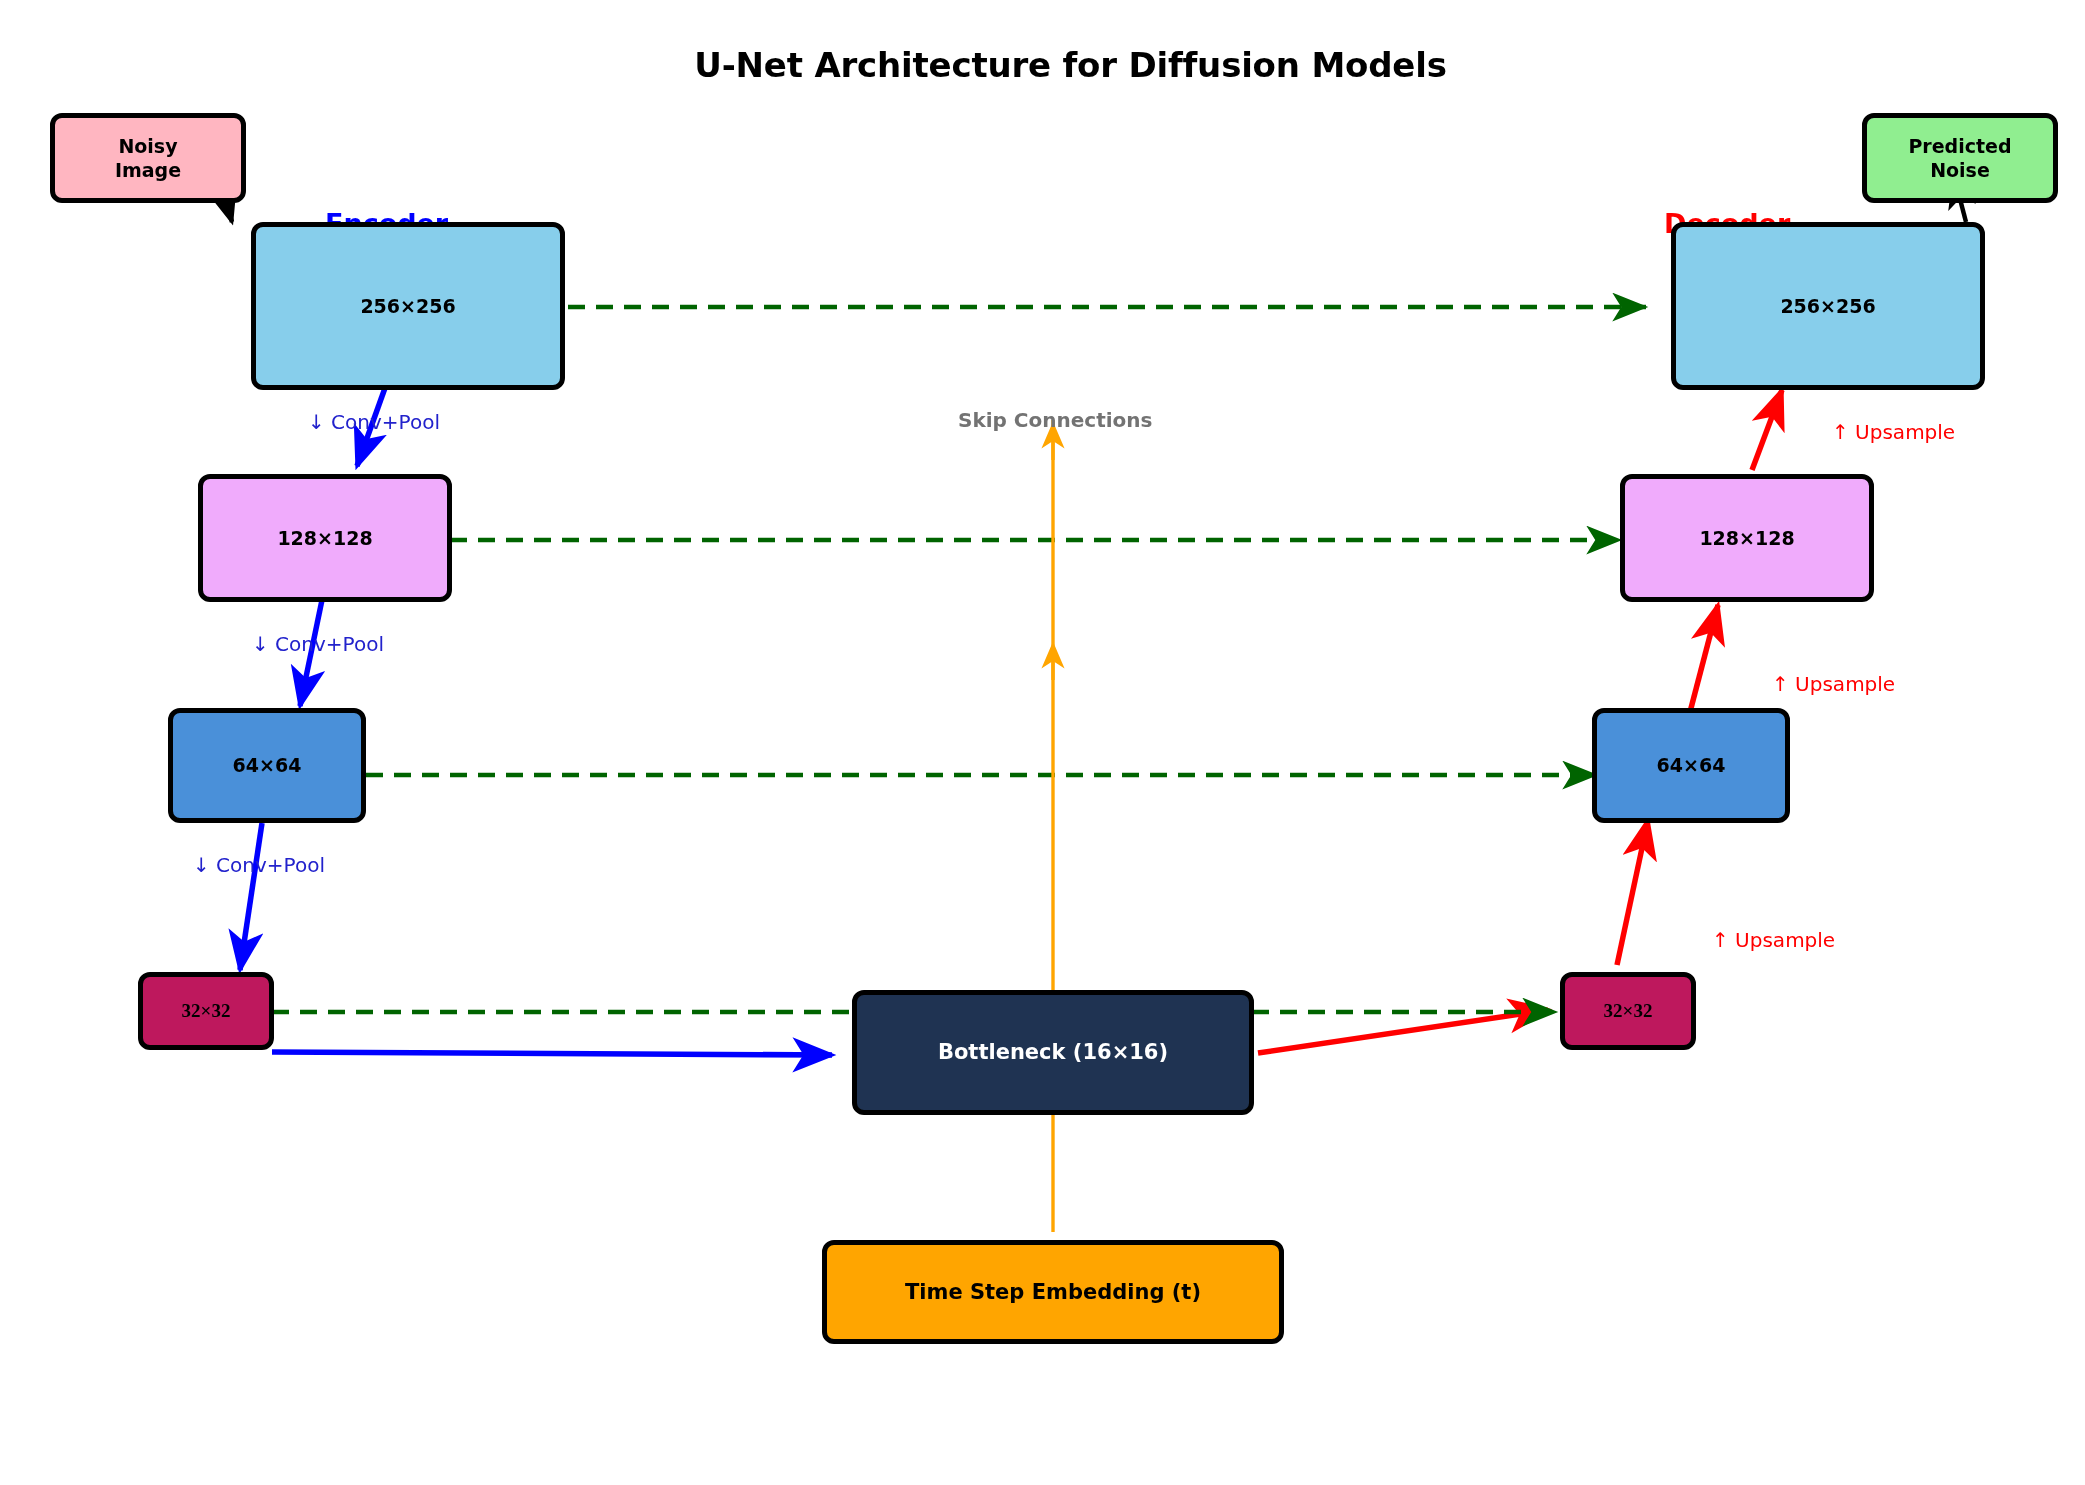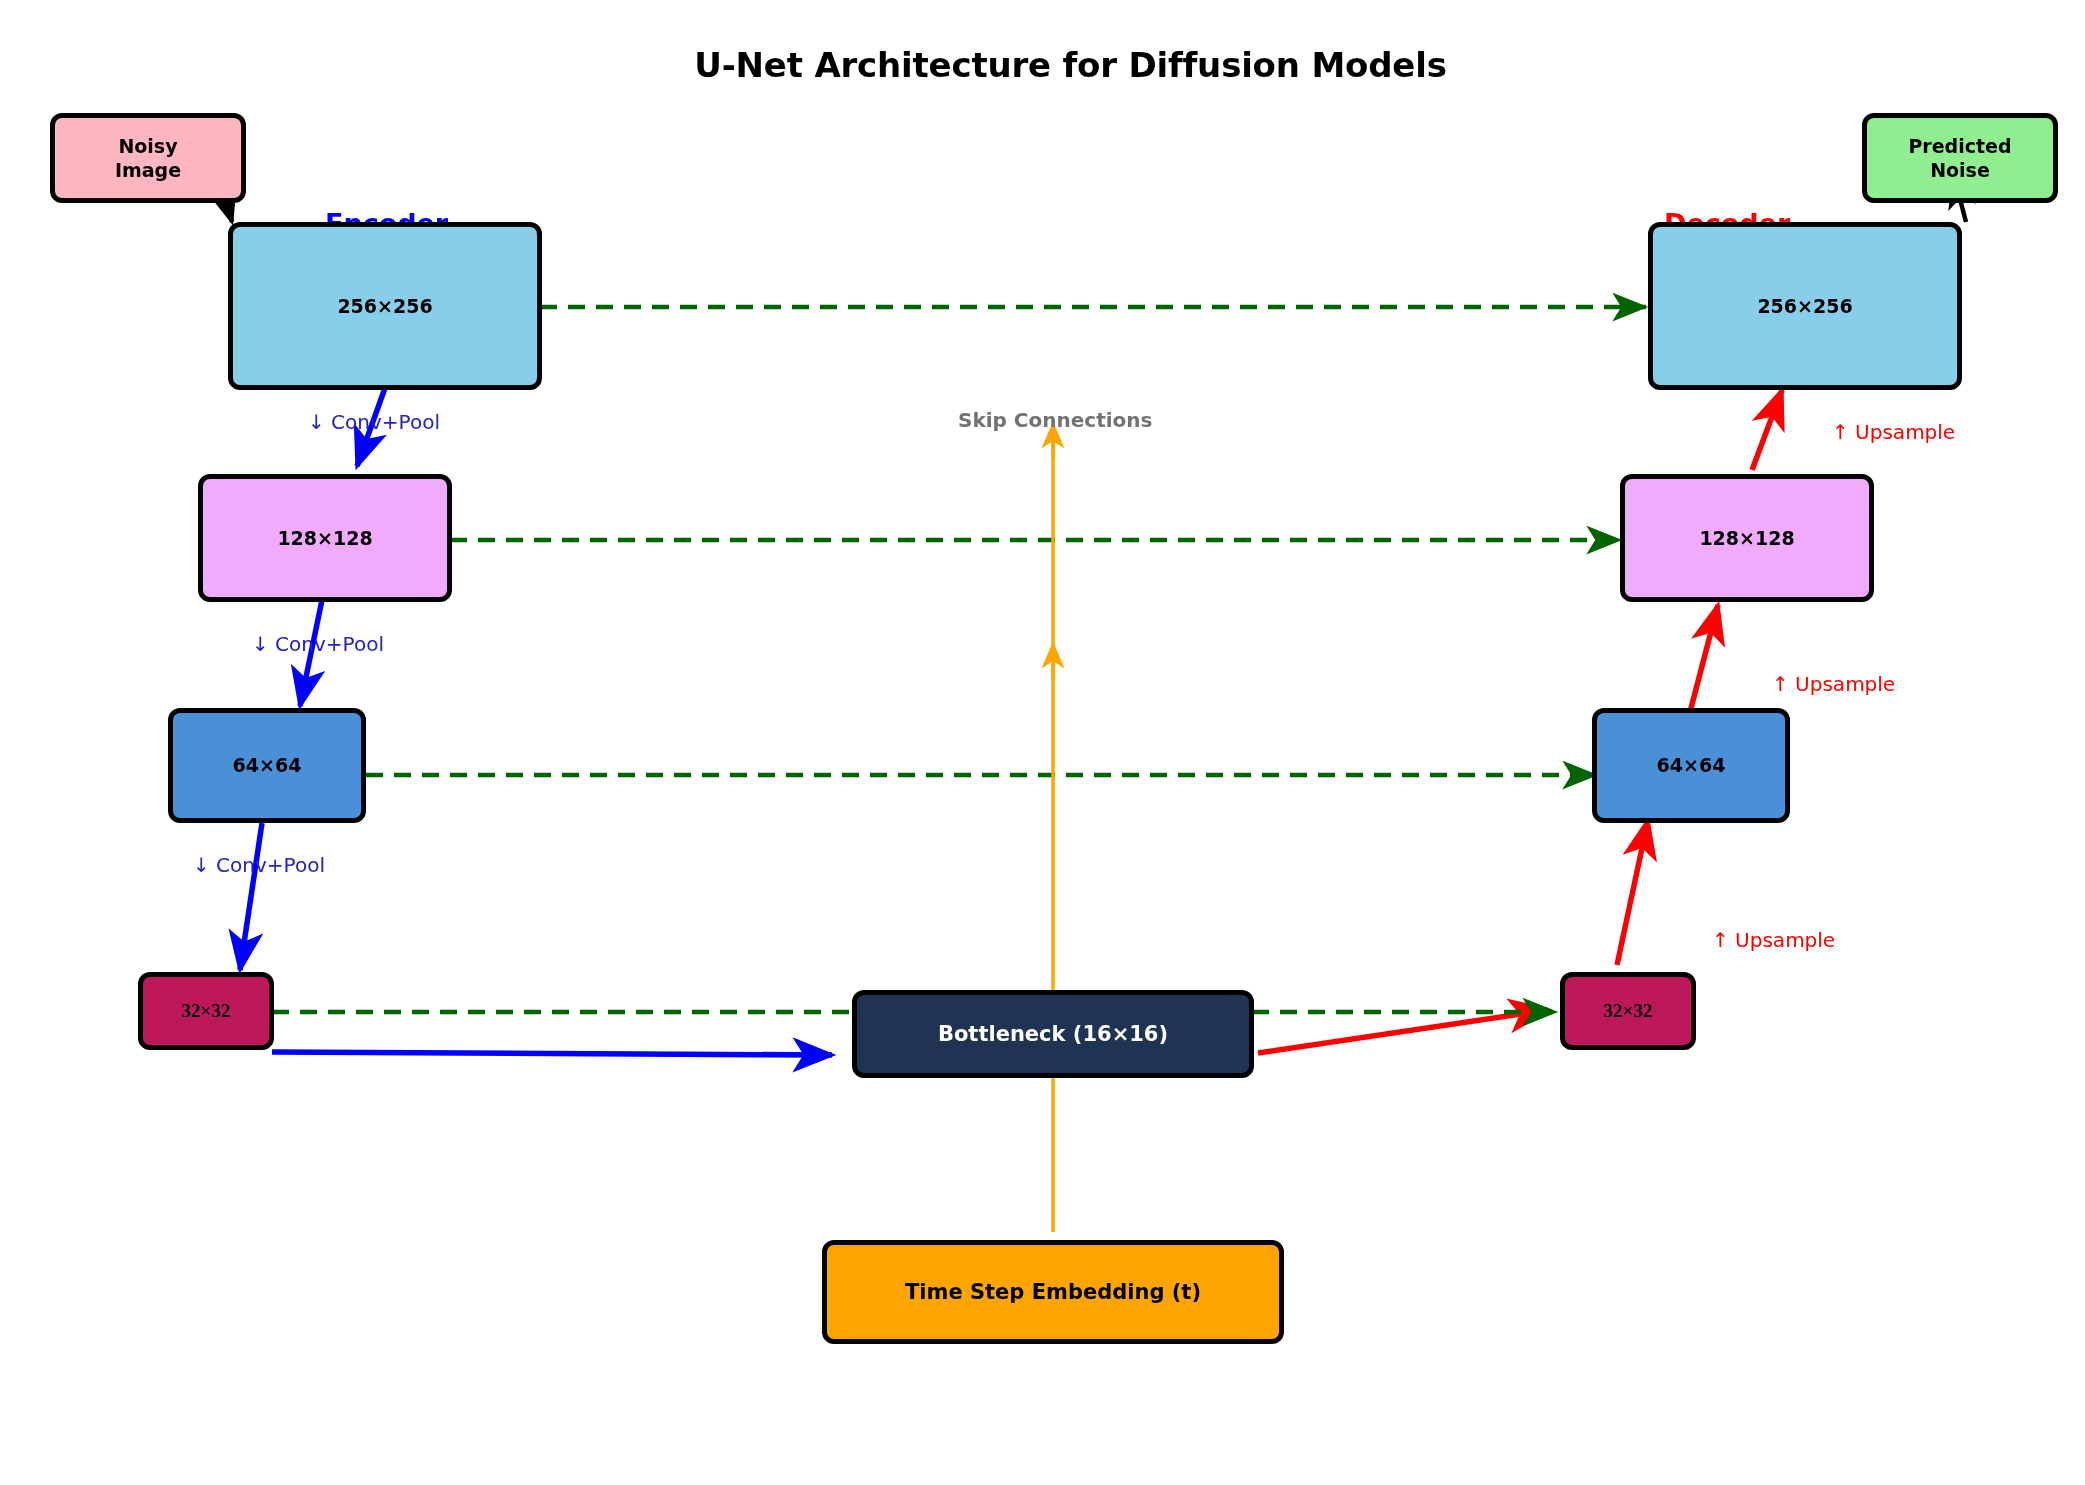--- a/index.html
+++ b/index.html
@@ -41,21 +41,21 @@
     border: 5px solid #000000;
     border-radius: 12px;
     display: flex;
     align-items: center;
     justify-content: center;
     text-align: center;
     font-weight: bold;
     color: #000000;
     line-height: 1.28;
   }
-  .node.sky   { background: #87CEEB; }
+  .node.sky   { background: #87CEEB; margin-left: 23px; }
   .node.mid   { background: #f0abfc; }
   .node.blue  { background: #4A90D9; }
   .node.steel { background: #be185d; font-family: Liberation Serif, serif; }
   .node.navy  { background: #1F3352; color: #ffffff; }
   .node.pink  { background: #FFB6C1; }
   .node.green { background: #90EE90; }
   .node.orange{ background: #FFA500; }
 
   .stage-label {
     position: absolute;
@@ -168,21 +168,21 @@
     <span>64×64</span>
   </div>
   <div class="node steel" style="left:1560px; top:972px; width:136px; height:78px; font-size:19px;">
     <span>32×32</span>
   </div>
 
   <div class="edge-label up" style="left:1712px; top:928px;">↑ Upsample</div>
   <div class="edge-label up" style="left:1772px; top:672px;">↑ Upsample</div>
   <div class="edge-label up" style="left:1832px; top:420px;">↑ Upsample</div>
 
-  <div class="node navy" style="left:852px; top:990px; width:402px; height:88px; font-size:21px;text-align:center;">
+  <div class="node navy" style="left:852px; top:990px; width:402px; height:125px; font-size:21px;text-align:center;">
     <span>Bottleneck (16×16)</span>
   </div>
 
   <div class="node orange" style="left:822px; top:1240px; width:462px; height:104px; font-size:21px;">
     <span>Time Step Embedding (t)</span>
   </div>
 
 </div>
 
 </body></html>

